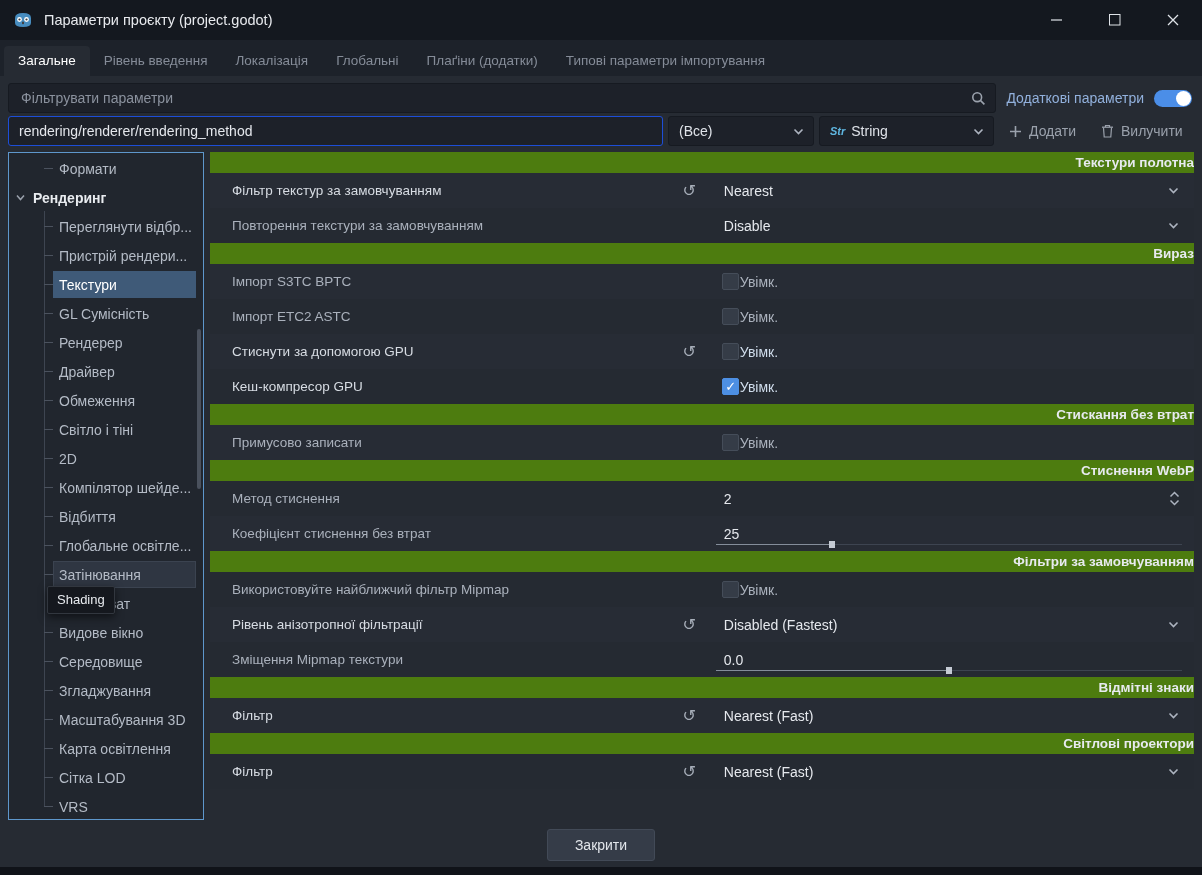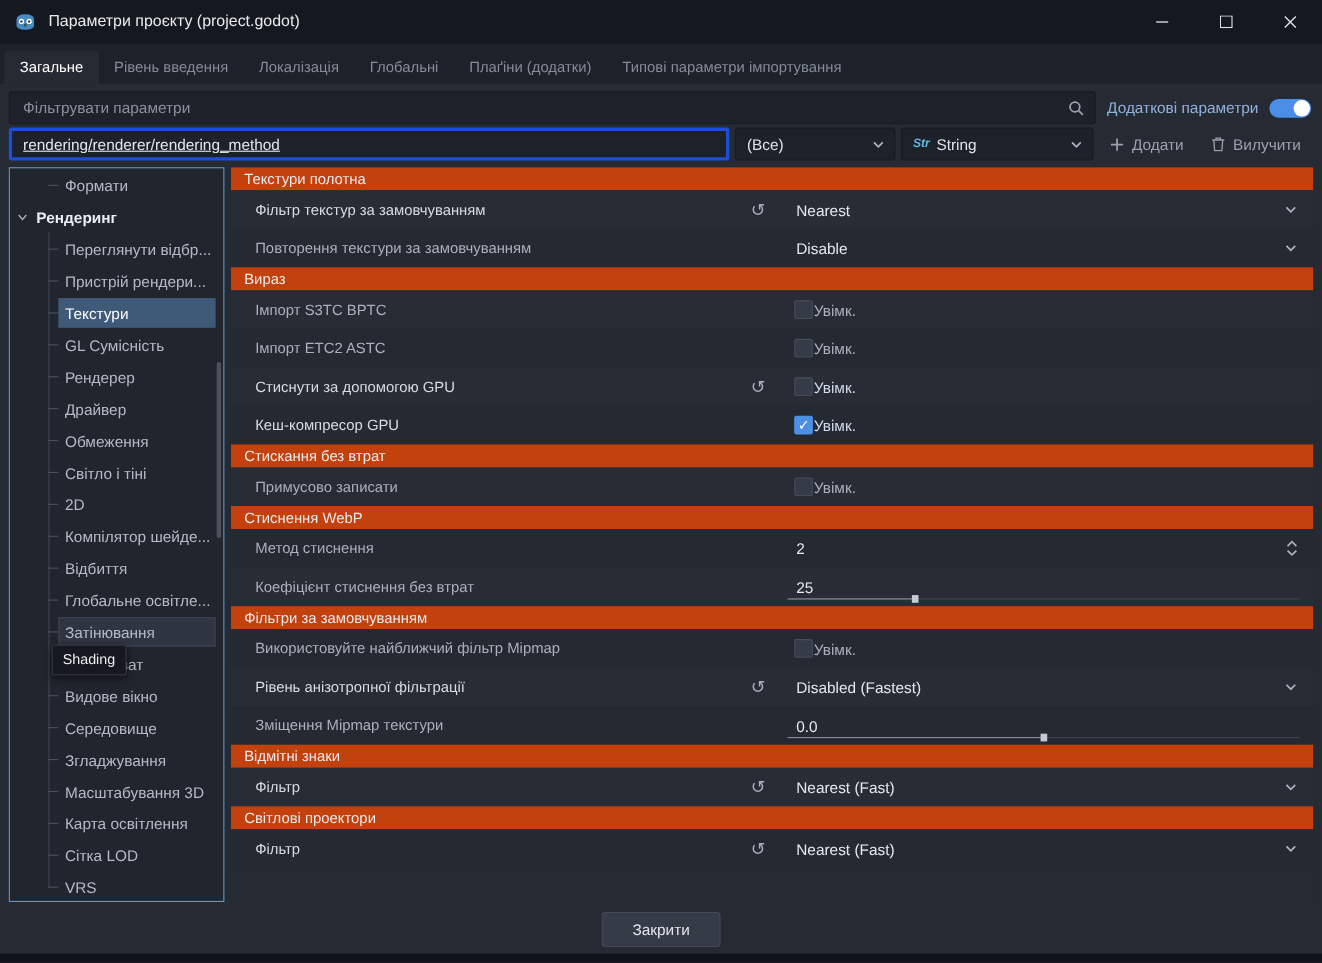--- a/index.html
+++ b/index.html
@@ -22,21 +22,21 @@
   .filter-row { height:38px; flex:none; display:flex; align-items:center; gap:10px; padding:6px 8px 0 8px; }
   .search-box { flex:1; height:30px; background:#1d2129; border:1px solid #161a21; border-radius:3px; display:flex; align-items:center; padding:0 9px 0 10px; }
   .search-box input { flex:1; background:transparent; border:none; outline:none; color:#e4e7ec; font-size:14px; font-family:inherit; }
   .search-box input::placeholder { color:#8b929e; opacity:1; }
   .advanced-label { color:#92b1dd; font-size:14px; white-space:nowrap; }
   .toggle { width:38px; height:17px; flex:none; border-radius:9px; background:#4b8ee8; position:relative; margin-right:2px; cursor:default; }
   .toggle::after { content:''; position:absolute; right:1px; top:1px; width:15px; height:15px; border-radius:50%; background:#ffffff; }
 
   
   .prop-bar { height:36px; flex:none; display:flex; align-items:center; gap:5px; padding:2px 8px 4px 8px; }
-  .prop-input { width:655px; height:30px; background:#1d2129; border:3px solid #1d4ed8; border-radius:3px; color:#e4e7ec; font-size:14px; font-family:inherit; padding:0 10px; outline:none;text-decoration:underline; }
+  .prop-input { width:655px; height:30px; background:#1d2129; border:1px solid #1d4ed8; border-radius:3px; color:#e4e7ec; font-size:14px; font-family:inherit; padding:0 10px; outline:none; }
   .combo { height:30px; background:#1d2129; border:1px solid #161a21; border-radius:3px; display:flex; align-items:center; gap:6px; padding:0 8px 0 10px; color:#dfe3e9; font-size:14px; }
   .combo.feature { width:146px; }
   .combo.type { width:175px; }
   .combo .chev { margin-left:auto; display:flex; }
   .type-icon { color:#5fb6e0; font-size:11px; font-weight:bold; font-style:italic; }
   .flat-btn { display:flex; align-items:center; gap:7px; color:#9aa1ac; font-size:14px; padding:0 10px; height:30px; white-space:nowrap; }
 
   
   .content { flex:1; display:flex; gap:6px; padding:2px 8px; overflow:hidden; }
 
@@ -53,21 +53,21 @@
   .tree-item.parent { color:#e9ecf0; font-weight:bold; }
   .tree-item.selected::before { content:''; position:absolute; left:44px; right:7px; top:1px; bottom:1px; background:#3f5a78; }
   .tree-item.selected .tree-label { color:#ffffff; }
   .tree-item.hovered::before { content:''; position:absolute; left:44px; right:7px; top:1px; bottom:1px; background:#2f3642; border:1px solid #3b4350; }
   .tree-item.covered { padding-left:100px; }
   .vscroll { position:absolute; right:2px; top:176px; width:4px; height:160px; background:#4a515d; border-radius:2px; z-index:3; }
   .tooltip { position:absolute; left:38px; top:433px; background:#15181e; border:1px solid #32373f; box-shadow:0 3px 8px rgba(0,0,0,.55); color:#e8ebef; font-size:13px; padding:5px 9px 6px; z-index:5; border-radius:2px; white-space:nowrap; }
 
   
   .inspector { flex:1; background:#262b33; overflow:hidden; }
-  .section-header { height:21px; line-height:21px; background:#c2410c; color:#e7eaef; font-weight:normal; font-size:13.5px; padding-left:12px; }
+  .section-header { height:21px; line-height:21px; background:#4d7c0f; color:#e7eaef; font-weight:bold; font-size:13.5px; padding-left:12px;text-align:right; }
   .prop-row { height:35px; display:flex; align-items:center; background:#272c35; }
   .prop-row.alt { background:#252a32; }
   .prop-label { width:51%; flex:none; display:flex; align-items:center; padding-left:22px; color:#aab1bc; font-size:13.5px; overflow:hidden; }
   .prop-label .text { white-space:nowrap; overflow:hidden; text-overflow:ellipsis; }
   .prop-row.edited .prop-label { color:#d7dce3; }
   .revert { margin-left:auto; margin-right:16px; color:#a7aeb9; font-size:16px; flex:none; cursor:default; }
   .prop-value { flex:1; display:flex; align-items:center; height:100%; padding-right:8px; }
   .ctl { font-size:14px; color:#e5e8ed; }
   .ctl.select, .ctl.spin { flex:1; display:flex; align-items:center; height:100%; padding:0 6px 0 12px; }
   .ctl .chev, .ctl .updown { margin-left:auto; display:flex; }

